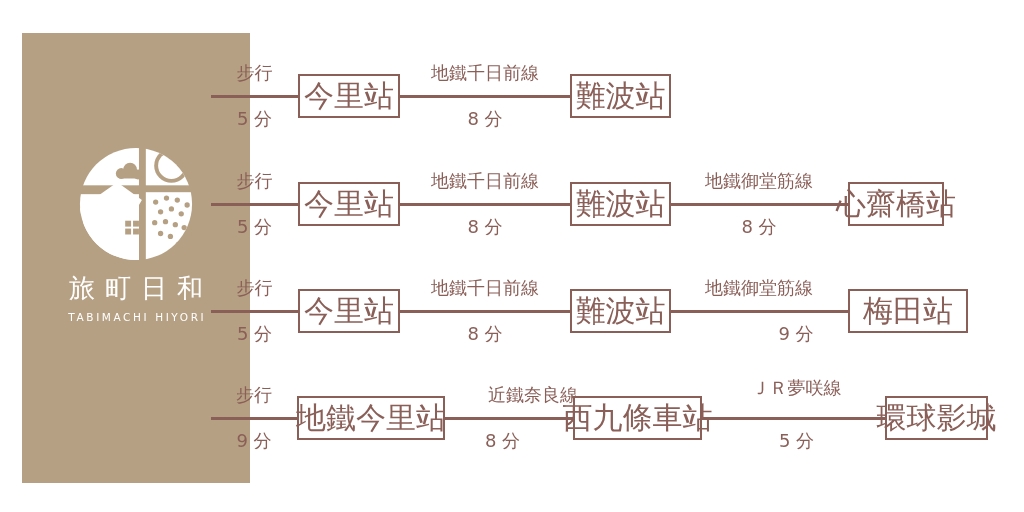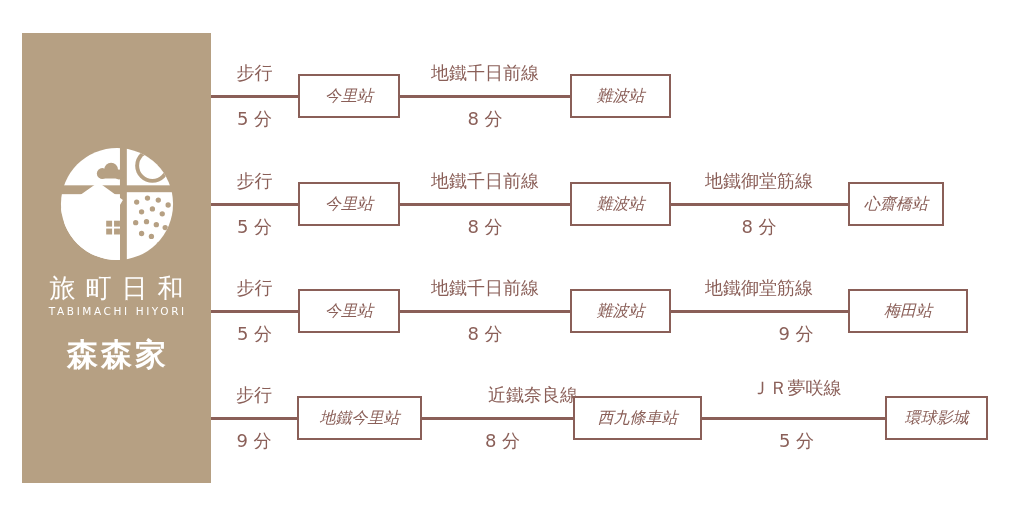--- a/index.html
+++ b/index.html
@@ -7,48 +7,48 @@
     --sidebar-bg:#b6a083;
     --bg:#ffffff;
   }
   *{margin:0;padding:0;box-sizing:border-box;}
   html,body{width:1024px;height:512px;background:var(--bg);overflow:hidden;}
   body{font-family:"DejaVu Sans",sans-serif;color:var(--accent);}
   #canvas{position:relative;width:1024px;height:512px;background:var(--bg);}
 
   
   #sidebar{
-    position:absolute;left:22px;top:33px;width:189px;height:450px;
+    position:absolute;left:22px;top:33px;width:228px;height:450px;
     background:var(--sidebar-bg);
     display:flex;flex-direction:column;align-items:center;
   }
   #logo{margin-top:112px;width:118px;height:118px;}
   .brand-title{
     margin-top:11px;font-size:26px;font-weight:400;color:#fff;
     letter-spacing:10px;text-indent:10px;white-space:nowrap;line-height:1.1;
   }
   .brand-subtitle{
-    margin-top:2px;font-size:10.5px;color:#fff;letter-spacing:2.6px;
+    margin-top:8px;font-size:10.5px;color:#fff;letter-spacing:2.6px;
     text-indent:2.6px;white-space:nowrap;
   }
   .property-name{
     margin-top:17px;font-size:31px;font-weight:700;color:#fff;
     letter-spacing:3px;text-indent:3px;white-space:nowrap;
   }
 
   
   .route-line{position:absolute;height:3px;background:var(--accent);}
   .seg-label{
     position:absolute;transform:translateX(-50%);
     font-size:18px;line-height:26px;white-space:nowrap;color:var(--accent);
   }
   .station-box{
     position:absolute;height:44px;border:2px solid var(--accent);
     background:#fff;display:flex;align-items:center;justify-content:center;
-    font-size:16px;color:var(--accent);white-space:nowrap;font-style:italic;
+    font-size:30px;color:var(--accent);white-space:nowrap;
   }
 </style>
 </head>
 <body>
 
 <div id="canvas">
 
   <aside id="sidebar">
     <svg id="logo" viewBox="0 0 120 120" xmlns="http://www.w3.org/2000/svg" aria-hidden="true">
       <defs>
@@ -95,21 +95,20 @@
             <circle cx="100" cy="81" r="2.7"></circle>
           <circle cx="109" cy="84" r="2.7"></circle>
             <circle cx="85" cy="90" r="2.7"></circle>
           <circle cx="95" cy="93" r="2.7"></circle>
             <circle cx="103" cy="101" r="2.7"></circle>
         </g>
       </g>
     </svg>
     <div class="brand-title">旅町日和</div>
     <div class="brand-subtitle">TABIMACHI HIYORI</div>
-    <div class="property-name">森森家</div>
   </aside>
 
   <div id="routes">
       <div>
         <div class="route-line" style="left: 211px; top: 95px; width: 367px;"></div>
         <div class="seg-label" style="left: 254.5px; top: 60px;">步行</div>
         <div class="seg-label" style="left: 254.5px; top: 106px;">5 分</div>
         <div class="seg-label" style="left: 485px; top: 60px;">地鐵千日前線</div>
         <div class="seg-label" style="left: 485px; top: 106px;">8 分</div>
         <div class="station-box" style="left: 298px; width: 102px; top: 74px;">今里站</div>
@@ -140,19 +139,19 @@
         <div class="station-box" style="left: 848px; width: 120px; top: 289px;">梅田站</div>
       </div>
       <div>
         <div class="route-line" style="left: 211px; top: 417px; width: 682px;"></div>
         <div class="seg-label" style="left: 254px; top: 382px;">步行</div>
         <div class="seg-label" style="left: 254px; top: 428px;">9 分</div>
         <div class="seg-label" style="left: 533px; top: 382px;">近鐵奈良線</div>
         <div class="seg-label" style="left: 502.5px; top: 428px;">8 分</div>
         <div class="seg-label" style="left: 796.5px; top: 375px;">ＪＲ夢咲線</div>
         <div class="seg-label" style="left: 796.5px; top: 428px;">5 分</div>
-        <div class="station-box" style="left: 297px; width: 125px; top: 396px;">地鐵今里站</div>
+        <div class="station-box" style="left: 297px; width: 148px; top: 396px;">地鐵今里站</div>
         <div class="station-box" style="left: 573px; width: 129px; top: 396px;">西九條車站</div>
         <div class="station-box" style="left: 885px; width: 103px; top: 396px;">環球影城</div>
       </div>
     </div>
 
 </div>
 
 </body></html>

